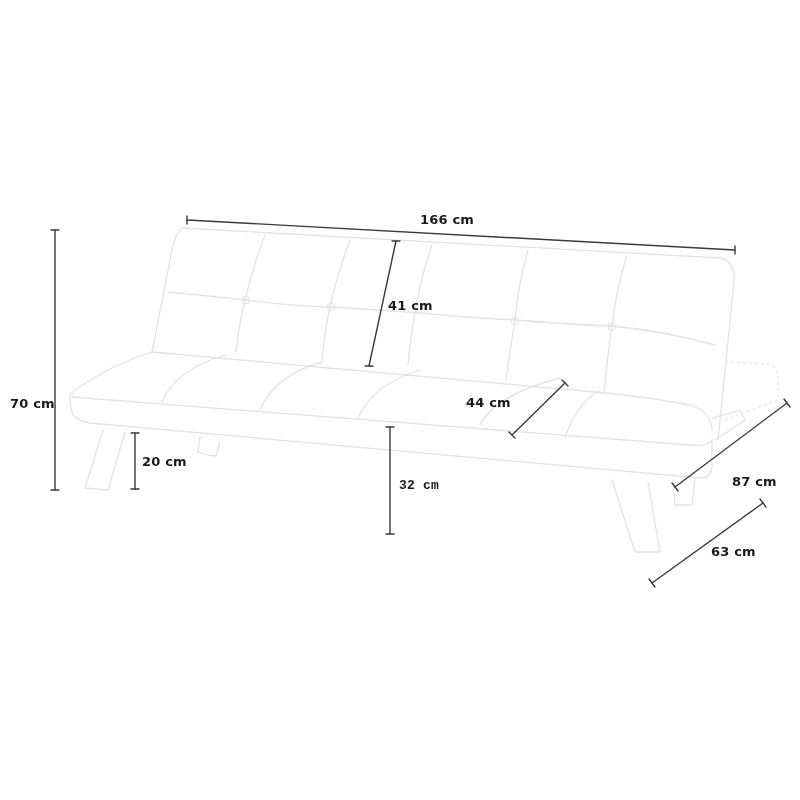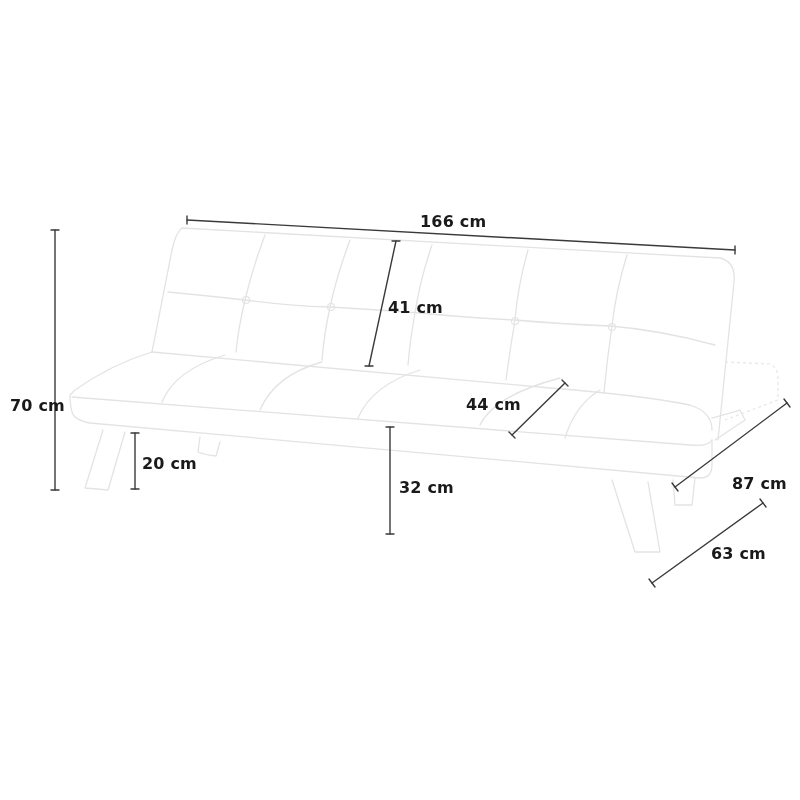--- a/index.html
+++ b/index.html
@@ -6,21 +6,21 @@
     body { width: 800px; height: 800px; position: relative; overflow: hidden; }
     #canvas { position: absolute; left: 0; top: 0; width: 800px; height: 800px; }
     .outline { fill: none; stroke: #e3e3e3; stroke-width: 1.3; stroke-linejoin: round; stroke-linecap: round; }
     .outline-dash { fill: none; stroke: #e6e6e6; stroke-width: 1.2; stroke-dasharray: 3 3; }
     .button-tuft { fill: none; stroke: #e3e3e3; stroke-width: 1.1; }
     .dim-line { stroke: #3a3a3a; stroke-width: 1.4; fill: none; stroke-linecap: round; }
     .dim-label {
       position: absolute;
       font-family: "DejaVu Sans", sans-serif;
       font-weight: bold;
-      font-size: 16px;
+      font-size: 13px;
       color: #1a1a1a;
       white-space: nowrap;
       letter-spacing: 0.2px;
     }
   </style>
 </head>
 <body>
 
 <svg id="canvas" viewBox="0 0 800 800" xmlns="http://www.w3.org/2000/svg">
 
@@ -95,15 +95,15 @@
     <line class="dim-line" x1="649" y1="579" x2="655" y2="587"></line>
     <line class="dim-line" x1="760" y1="499" x2="766" y2="507"></line>
   </g>
 </svg>
 
 <div class="dim-label" style="left:420px; top:212px;">166 cm</div>
 <div class="dim-label" style="left:10px; top:357px;margin-top:39px;">70 cm</div>
 <div class="dim-label" style="left:388px; top:298px;">41 cm</div>
 <div class="dim-label" style="left:466px; top:395px;">44 cm</div>
 <div class="dim-label" style="left:134px; top:454px;margin-left:8px;">20 cm</div>
-<div class="dim-label" style="left:399px; top:478px;">32 cm</div>
+<div class="dim-label" style="left:399px; top:478px;font-family:Liberation Mono, monospace;">32 cm</div>
 <div class="dim-label" style="left:732px; top:446px;margin-top:28px;">87 cm</div>
 <div class="dim-label" style="left:711px; top:544px;">63 cm</div>
 
 </body></html>

